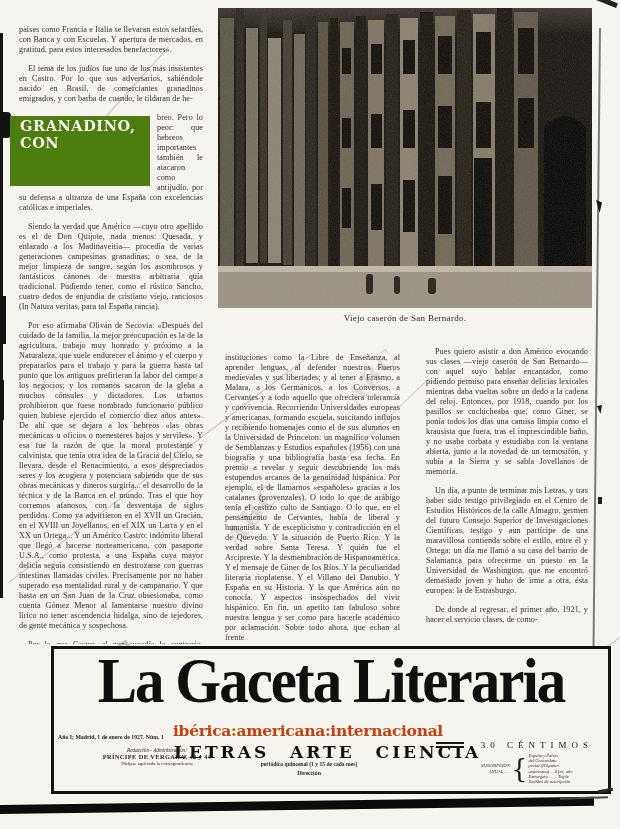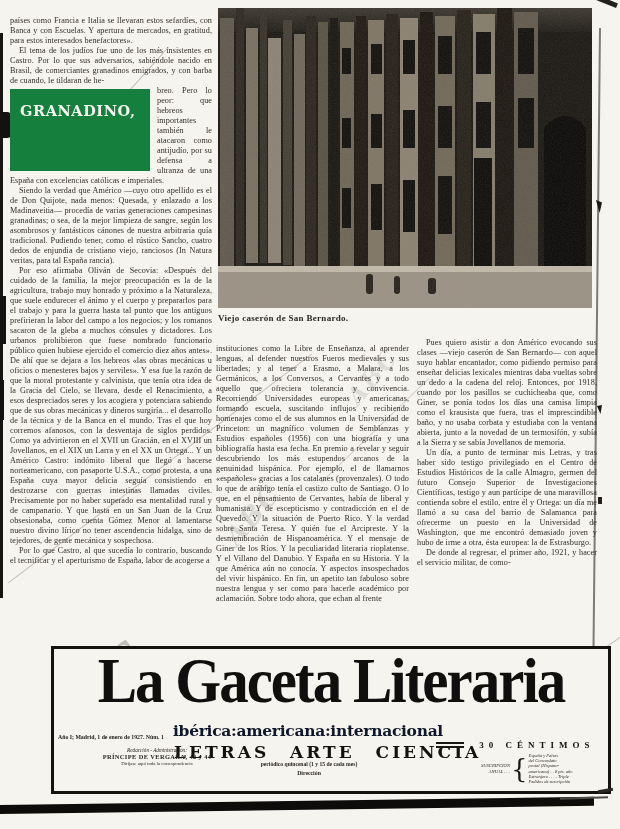--- a/index.html
+++ b/index.html
@@ -27,69 +27,69 @@
   .scratch.s4{left:300px;top:430px;width:150px;transform:rotate(-44deg);opacity:.4;}
   .ghost{position:absolute;font-family:"DejaVu Serif",serif;font-weight:bold;font-style:italic;color:#6f6c66;transform:rotate(-50deg);letter-spacing:2px;}
   .ghost.g1{left:52px;top:662px;font-size:40px;opacity:.38;}
   .ghost.g2{left:218px;top:500px;font-size:26px;opacity:.20;}
   .ghost.g3{left:340px;top:362px;font-size:24px;opacity:.16;}
   
   .col{position:absolute;font-size:8.2px;line-height:10px;text-align:justify;letter-spacing:.05px;overflow:hidden;}
   .col-left{left:10px;top:16px;width:202px;height:628px;}
   .col-mid{left:216px;top:344px;width:193px;height:300px;}
   .col-right{left:417px;top:338px;width:180px;height:306px;}
-  .para{margin:0;text-indent:9px;}
+  .para{margin:9px;text-indent:9px;}
   .para.noindent{text-indent:0;}
   
   .gbox{
     float:left;width:130px;height:62px;margin:3px 7px 4px 0;
-    background:#15803d;color:#f6f4ee;padding:14px 0 6px 10px;
+    background:#4d7c0f;color:#f6f4ee;padding:2px 0 6px 10px;
     font-family:"DejaVu Serif",serif;font-weight:bold;
     font-size:14.5px;line-height:16.5px;letter-spacing:.6px;
   }
   
   .photo{position:absolute;left:218px;top:8px;width:374px;height:300px;background:#17140f;}
   .photo svg{display:block;width:100%;height:100%;}
   .caption{
-    position:absolute;left:218px;top:313px;width:374px;text-align:left;
-    font-weight:bold;font-size:9px;letter-spacing:.3px;color:#2c2823;
+    position:absolute;left:218px;top:313px;width:374px;text-align:center;
+    font-weight:normal;font-size:9px;letter-spacing:.3px;color:#2c2823;
   }
   
   .masthead{
     position:absolute;left:51px;top:646px;width:554px;height:142px;
     border:3.5px solid #151310;background:#f6f4ee;
   }
   .mh-title{
     position:absolute;left:0;top:-4px;width:100%;text-align:center;
     font-family:"Liberation Serif",serif;font-weight:bold;
     font-size:59px;letter-spacing:-2px;white-space:nowrap;color:#100f0d;
     transform:scaleY(1.06);transform-origin:top;
   }
   .mh-issue{position:absolute;left:4px;top:85px;font-size:5.8px;font-weight:bold;color:#26231f;white-space:nowrap;}
   .mh-subtitle{
     position:absolute;left:104px;top:72px;width:300px;text-align:center;
     font-family:"DejaVu Serif",serif;font-weight:bold;font-size:15.5px;
-    letter-spacing:-.3px;color:#0f172a;white-space:nowrap;
+    letter-spacing:-.3px;color:#c2410c;white-space:nowrap;
   }
   .mh-letras{
     position:absolute;left:120px;top:93px;width:270px;text-align:center;
     font-family:"DejaVu Serif",serif;font-weight:bold;font-size:17px;
     letter-spacing:3px;word-spacing:12px;color:#151310;white-space:nowrap;
   }
   .mh-sched{position:absolute;left:120px;top:112px;width:270px;text-align:center;font-size:5.6px;font-weight:bold;color:#2b2723;}
   .mh-sched2{position:absolute;left:120px;top:121px;width:270px;text-align:center;font-size:5.8px;font-weight:bold;color:#2b2723;}
   .mh-admin{position:absolute;left:8px;top:98px;width:190px;text-align:center;color:#2b2723;}
   .mh-admin .a1{font-size:5.2px;font-style:italic;}
   .mh-admin .a2{font-size:6.4px;font-weight:bold;letter-spacing:.4px;}
   .mh-admin .a3{font-size:4.8px;margin-top:1px;}
   .mh-dashes{position:absolute;left:382px;top:93px;width:28px;}
   .mh-dashes div{height:2px;background:#1a1815;margin-bottom:2px;}
   .mh-price{
     position:absolute;left:408px;top:91px;width:150px;text-align:center;
-    font-weight:bold;font-size:9px;letter-spacing:5px;color:#151310;white-space:nowrap;
+    font-weight:normal;font-size:9px;letter-spacing:5px;color:#151310;white-space:nowrap;
   }
   .mh-sub{position:absolute;left:404px;top:104px;display:flex;align-items:center;}
   .mh-sub .lbl{width:52px;text-align:right;font-size:4.6px;font-style:italic;line-height:5.6px;color:#2b2723;}
   .mh-sub .brace{font-size:26px;line-height:26px;margin:0 1px;color:#1a1815;font-family:"DejaVu Serif",serif;}
   .mh-sub .lines{font-size:4.5px;line-height:5.2px;font-style:italic;color:#2b2723;width:86px;}
   
   .bbar{position:absolute;left:-6px;top:801px;width:600px;height:9px;background:#0d0c0b;transform:rotate(-.8deg);}
   .bbar-thin{position:absolute;left:560px;top:797px;width:48px;height:2px;background:#4c4944;transform:rotate(-2deg);}
   .bbar-dash{position:absolute;left:598px;top:789px;width:15px;height:3px;background:#2a2824;transform:rotate(-10deg);}
 </style>
@@ -114,20 +114,21 @@
   <div class="scratch s4"></div>
   <div class="ghost g1">ABC</div>
   <div class="ghost g2">ABC</div>
   <div class="ghost g3">ABC</div>
 
   <div class="col col-left">
     <p class="para noindent">países como Francia e Italia se llevaran estos sefardíes, con Banca y con Escuelas. Y apertura de mercados, en gratitud, para estos interesados benefactores».</p>
     <p class="para">El tema de los judíos fue uno de los más insistentes en Castro. Por lo que sus adversarios, sabiéndole nacido en Brasil, de comerciantes granadinos emigrados, y con barba de cuando, le tildaran de he-</p>
     <div class="gbox">
       <div>GRANADINO,</div>
+      <div>CON</div>
     </div>
     <p class="para noindent">breo. Pero lo peor: que hebreos importantes también le atacaron como antijudío, por su defensa a ultranza de una España con excelencias católicas e imperiales.</p>
     <p class="para">Siendo la verdad que Américo —cuyo otro apellido es el de Don Quijote, nada menos: Quesada, y enlazado a los Madinaveitia— procedía de varias generaciones campesinas granadinas; o sea, de la mejor limpieza de sangre, según los asombrosos y fantásticos cánones de nuestra arbitraria quía tradicional. Pudiendo tener, como el rústico Sancho, cuatro dedos de enjundia de cristiano viejo, ranciosos (In Natura veritas, para tal España rancia).</p>
     <p class="para">Por eso afirmaba Oliván de Secovia: «Después del cuidado de la familia, la mejor preocupación es la de la agricultura, trabajo muy honrado y próximo a la Naturaleza, que suele endurecer el ánimo y el cuerpo y prepararlos para el trabajo y para la guerra hasta tal punto que los antiguos prefirieran la labor del campo a los negocios; y los romanos sacaron de la gleba a muchos cónsules y dictadores. Los urbanos prohibieron que fuese nombrado funcionario público quien hubiese ejercido el comercio diez años antes». De ahí que se dejara a los hebreos «las obras mecánicas u oficios o menesteres bajos y serviles». Y esa fue la razón de que la moral protestante y calvinista, que tenía otra idea de la Gracia del Cielo, se llevara, desde el Renacimiento, a esos despreciados seres y los acogiera y potenciara sabiendo que de sus obras mecánicas y dineros surgiría... el desarrollo de la técnica y de la Banca en el mundo. Tras el que hoy corremos afanosos, con la desventaja de siglos perdidos. Como ya advirtieron en el XVII un Gracián, en el XVIII un Jovellanos, en el XIX un Larra y en el XX un Ortega... Y un Américo Castro: indómito liberal que llegó a hacerse norteamericano, con pasaporte U.S.A., como protesta, a una España cuya mayor delicia seguía consistiendo en destrozarse con guerras intestinas llamadas civiles. Precisamente por no haber superado esa mentalidad rural y de campanario. Y que hasta en un San Juan de la Cruz obsesionaba, como cuenta Gómez Menor al lamentarse nuestro divino lírico no tener ascendencia hidalga, sino de tejedores, de gente mecánica y sospechosa.</p>
     <p class="para">Por lo que Castro, al que sucedía lo contrario, buscando el tecnificar y el aperturismo de España, labor de acogerse a</p>
   </div>
 
   <div class="photo">
     <svg viewBox="0 0 374 300" preserveAspectRatio="none">
       <defs>
@@ -203,21 +204,21 @@
     </svg>
   </div>
   <div class="caption">Viejo caserón de San Bernardo.</div>
 
   <div class="col col-mid">
     <p class="para noindent">instituciones como la Libre de Enseñanza, al aprender lenguas, al defender nuestros Fueros medievales y sus libertades; y al tener a Erasmo, a Malara, a los Germánicos, a los Conversos, a Cervantes y a todo aquello que ofreciera tolerancia y convivencia. Recorriendo Universidades europeas y americanas, formando escuela, suscitando influjos y recibiendo homenajes como el de sus alumnos en la Universidad de Princeton: un magnífico volumen de Semblanzas y Estudios españoles (1956) con una biografía y una bibliografía hasta esa fecha. En premio a revelar y seguir descubriendo los más estupendos arcanos de la genuinidad hispánica. Por ejemplo, el de llamarnos «españoles» gracias a los catalanes (provenzales). O todo lo que de arábigo tenía el castizo culto de Santiago. O lo que, en el pensamiento de Cervantes, había de liberal y humanista. Y de escepticismo y contradicción en el de Quevedo. Y la situación de Puerto Rico. Y la verdad sobre Santa Teresa. Y quién fue el Arcipreste. Y la desmembración de Hispanoamérica. Y el mensaje de Giner de los Ríos. Y la peculiaridad literaria rioplatense. Y el Villano del Danubio. Y España en su Historia. Y la que América aún no conocía. Y aspectos insospechados del vivir hispánico. En fin, un apetito tan fabuloso sobre nuestra lengua y ser como para hacerle académico por aclamación. Sobre todo ahora, que echan al frente</p>
   </div>
   <div class="col col-right">
     <p class="para">Pues quiero asistir a don Américo evocando sus clases —viejo caserón de San Bernardo— con aquel suyo hablar encantador, como pidiendo permiso para enseñar delicias lexicales mientras daba vueltas sobre un dedo a la cadena del reloj. Entonces, por 1918, cuando por los pasillos se cuchicheaba que, como Giner, se ponía todos los días una camisa limpia como el krausista que fuera, tras el imprescindible baño, y no usaba corbata y estudiaba con la ventana abierta, junto a la novedad de un termosifón, y subía a la Sierra y se sabía Jovellanos de memoria.</p>
     <p class="para">Un día, a punto de terminar mis Letras, y tras haber sido testigo privilegiado en el Centro de Estudios Históricos de la calle Almagro, germen del futuro Consejo Superior de Investigaciones Científicas, testigo y aun partícipe de una maravillosa contienda sobre el estilo, entre él y Ortega: un día me llamó a su casa del barrio de Salamanca para ofrecerme un puesto en la Universidad de Washington, que me encontró demasiado joven y hubo de irme a otra, ésta europea: la de Estrasburgo.</p>
-    <p class="para">De donde al regresar, el primer año, 1921, y hacer el servicio militar, de como-</p>
+    <p class="para">De donde al regresar, el primer año, 1921, y hacer el servicio clases, de como-</p>
   </div>
 
   <div class="masthead">
     <div class="mh-title">La Gaceta Literaria</div>
     <div class="mh-issue">Año I; Madrid, 1 de enero de 1927. Núm. 1</div>
     <div class="mh-subtitle">ibérica:americana:internacional</div>
     <div class="mh-letras">LETRAS ARTE CIENCIA</div>
     <div class="mh-sched">periódico quincenal (1 y 15 de cada mes)</div>
     <div class="mh-sched2">Dirección</div>
     <div class="mh-admin">

